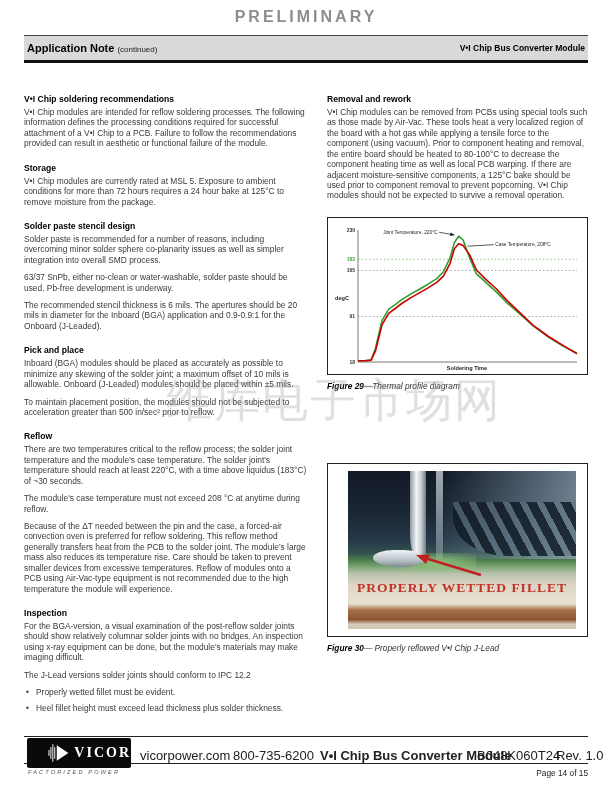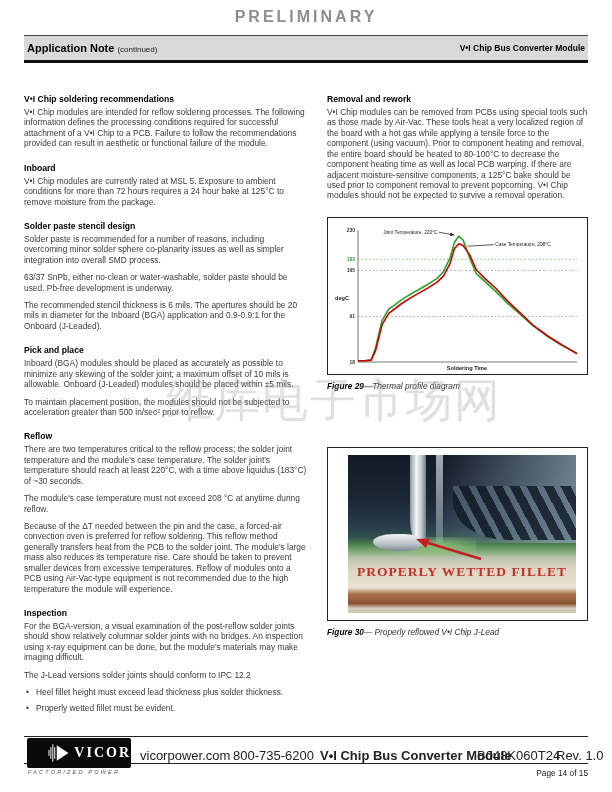--- a/index.html
+++ b/index.html
@@ -21,21 +21,21 @@
   .sec{margin-bottom:14px;}
   .sec h3{font-size:8.6px;margin:14px 0 3px 0;color:#000;font-weight:bold;}
   .sec p{font-size:8.4px;line-height:1.24;margin:0 0 7px 0;color:#3a3a3a;}
   .bullets{margin:2px 0 0 2px;padding:0;}
   .bullets .bl{font-size:8.4px;line-height:1.3;margin:0 0 5px 0;color:#3a3a3a;
     padding-left:10px;position:relative;}
   .bullets .bl::before{content:"\2022";position:absolute;left:0;top:0;color:#3a3a3a;}
   
   .figframe{position:relative;width:259px;border:1px solid #222;background:#fff;}
   .fig29{height:156px;margin-top:16px;}
-  .fig30{height:172px;margin-top:56px;}
+  .fig30{height:172px;margin-top:72px;}
   .figcap{font-size:8.3px;font-style:italic;color:#333;margin:6px 0 0 0;}
   .figcap b{font-weight:bold;font-style:italic;color:#000;}
   
   .photo{position:absolute;left:20px;top:7px;width:228px;height:158px;overflow:hidden;
     background:linear-gradient(to bottom,
       #121a26 0%, #1b2734 28%, #27394a 44%, #31524e 52%, #4a7a4c 56%, #73a26c 60%,
       #b9c2ad 65%, #ddd6c4 72%, #e9e1d1 84%, #a87048 88%, #8a5434 94%, #d6ccbc 97%, #cfc5b5 100%);}
   .photo .rightlight{position:absolute;right:0;top:0;width:58%;height:56%;
     background:linear-gradient(100deg, rgba(90,110,130,0) 0%, rgba(115,135,155,0.45) 45%, rgba(150,170,186,0.75) 100%);}
   .photo .component{position:absolute;right:0;top:20%;width:54%;height:34%;border-bottom-left-radius:45% 70%;
@@ -88,21 +88,21 @@
     </div>
     <span class="hb-right">V•I Chip Bus Converter Module</span>
   </div>
 
   <div class="col col-left">
     <div class="sec">
       <h3>V•I Chip soldering recommendations</h3>
       <p>V•I Chip modules are intended for reflow soldering processes. The following information defines the processing conditions required for successful attachment of a V•I Chip to a PCB. Failure to follow the recommendations provided can result in aesthetic or functional failure of the module.</p>
     </div>
     <div class="sec">
-      <h3>Inboard</h3>
+      <h3>Storage</h3>
       <p>V•I Chip modules are currently rated at MSL 5. Exposure to ambient conditions for more than 72 hours requires a 24 hour bake at 125°C to remove moisture from the package.</p>
     </div>
     <div class="sec">
       <h3>Solder paste stencil design</h3>
       <p>Solder paste is recommended for a number of reasons, including overcoming minor solder sphere co-planarity issues as well as simpler integration into overall SMD process.</p>
       <p>63/37 SnPb, either no-clean or water-washable, solder paste should be used. Pb-free development is underway.</p>
       <p>The recommended stencil thickness is 6 mils. The apertures should be 20 mils in diameter for the Inboard (BGA) application and 0.9-0.9:1 for the Onboard (J-Leaded).</p>
     </div>
     <div class="sec">
       <h3>Pick and place</h3>
@@ -113,22 +113,22 @@
       <h3>Reflow</h3>
       <p>There are two temperatures critical to the reflow process; the solder joint temperature and the module's case temperature. The solder joint's temperature should reach at least 220°C, with a time above liquidus (183°C) of ~30 seconds.</p>
       <p>The module's case temperature must not exceed 208 °C at anytime during reflow.</p>
       <p>Because of the ΔT needed between the pin and the case, a forced-air convection oven is preferred for reflow soldering. This reflow method generally transfers heat from the PCB to the solder joint. The module's large mass also reduces its temperature rise. Care should be taken to prevent smaller devices from excessive temperatures. Reflow of modules onto a PCB using Air-Vac-type equipment is not recommended due to the high temperature the module will experience.</p>
     </div>
     <div class="sec">
       <h3>Inspection</h3>
       <p>For the BGA-version, a visual examination of the post-reflow solder joints should show relatively columnar solder joints with no bridges. An inspection using x-ray equipment can be done, but the module's materials may make imaging difficult.</p>
       <p>The J-Lead versions solder joints should conform to IPC 12.2</p>
       <div class="bullets">
+        <div class="bl">Properly wetted fillet must be evident.</div>
         <div class="bl">Heel fillet height must exceed lead thickness plus solder thickness.</div>
-        <div class="bl">Properly wetted fillet must be evident.</div>
       </div>
     </div>
   </div>
 
   <div class="col col-right">
     <div class="sec">
       <h3>Removal and rework</h3>
       <p>V•I Chip modules can be removed from PCBs using special tools such as those made by Air-Vac. These tools heat a very localized region of the board with a hot gas while applying a tensile force to the component (using vacuum). Prior to component heating and removal, the entire board should be heated to 80-100°C to decrease the component heating time as well as local PCB warping. If there are adjacent moisture-sensitive components, a 125°C bake should be used prior to component removal to prevent popcorning. V•I Chip modules should not be expected to survive a removal operation.</p>
     </div>
 

